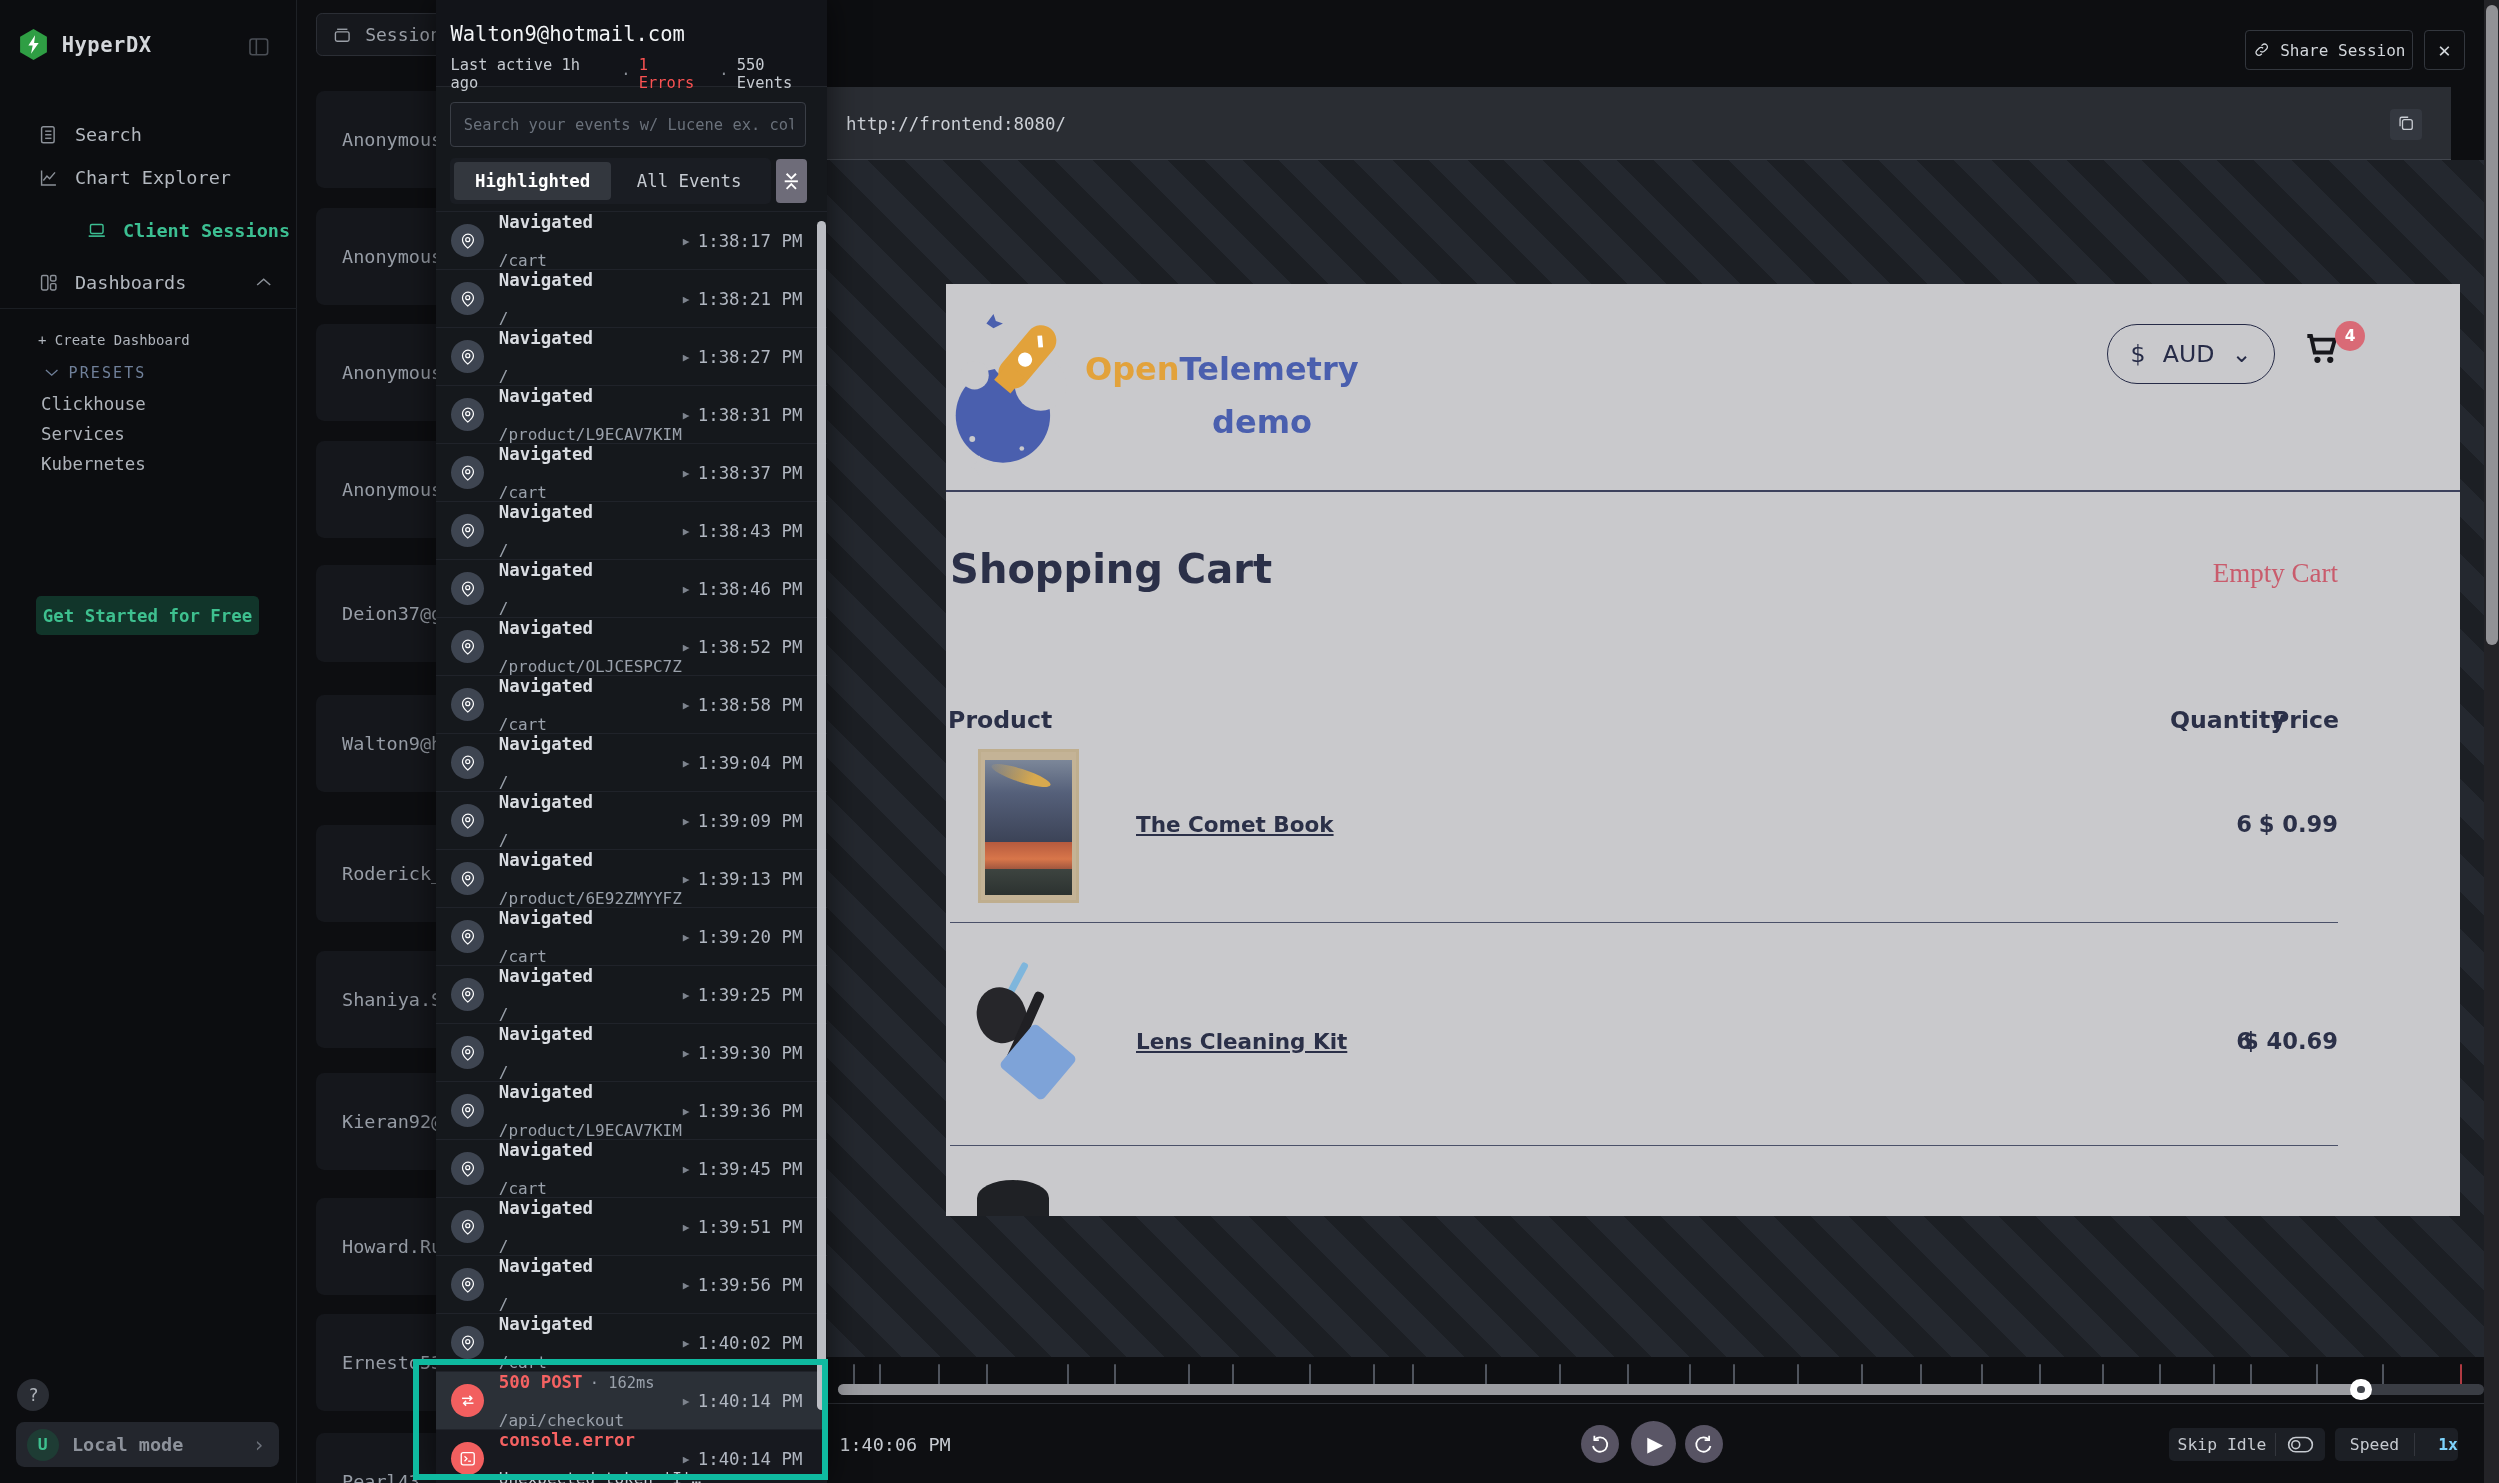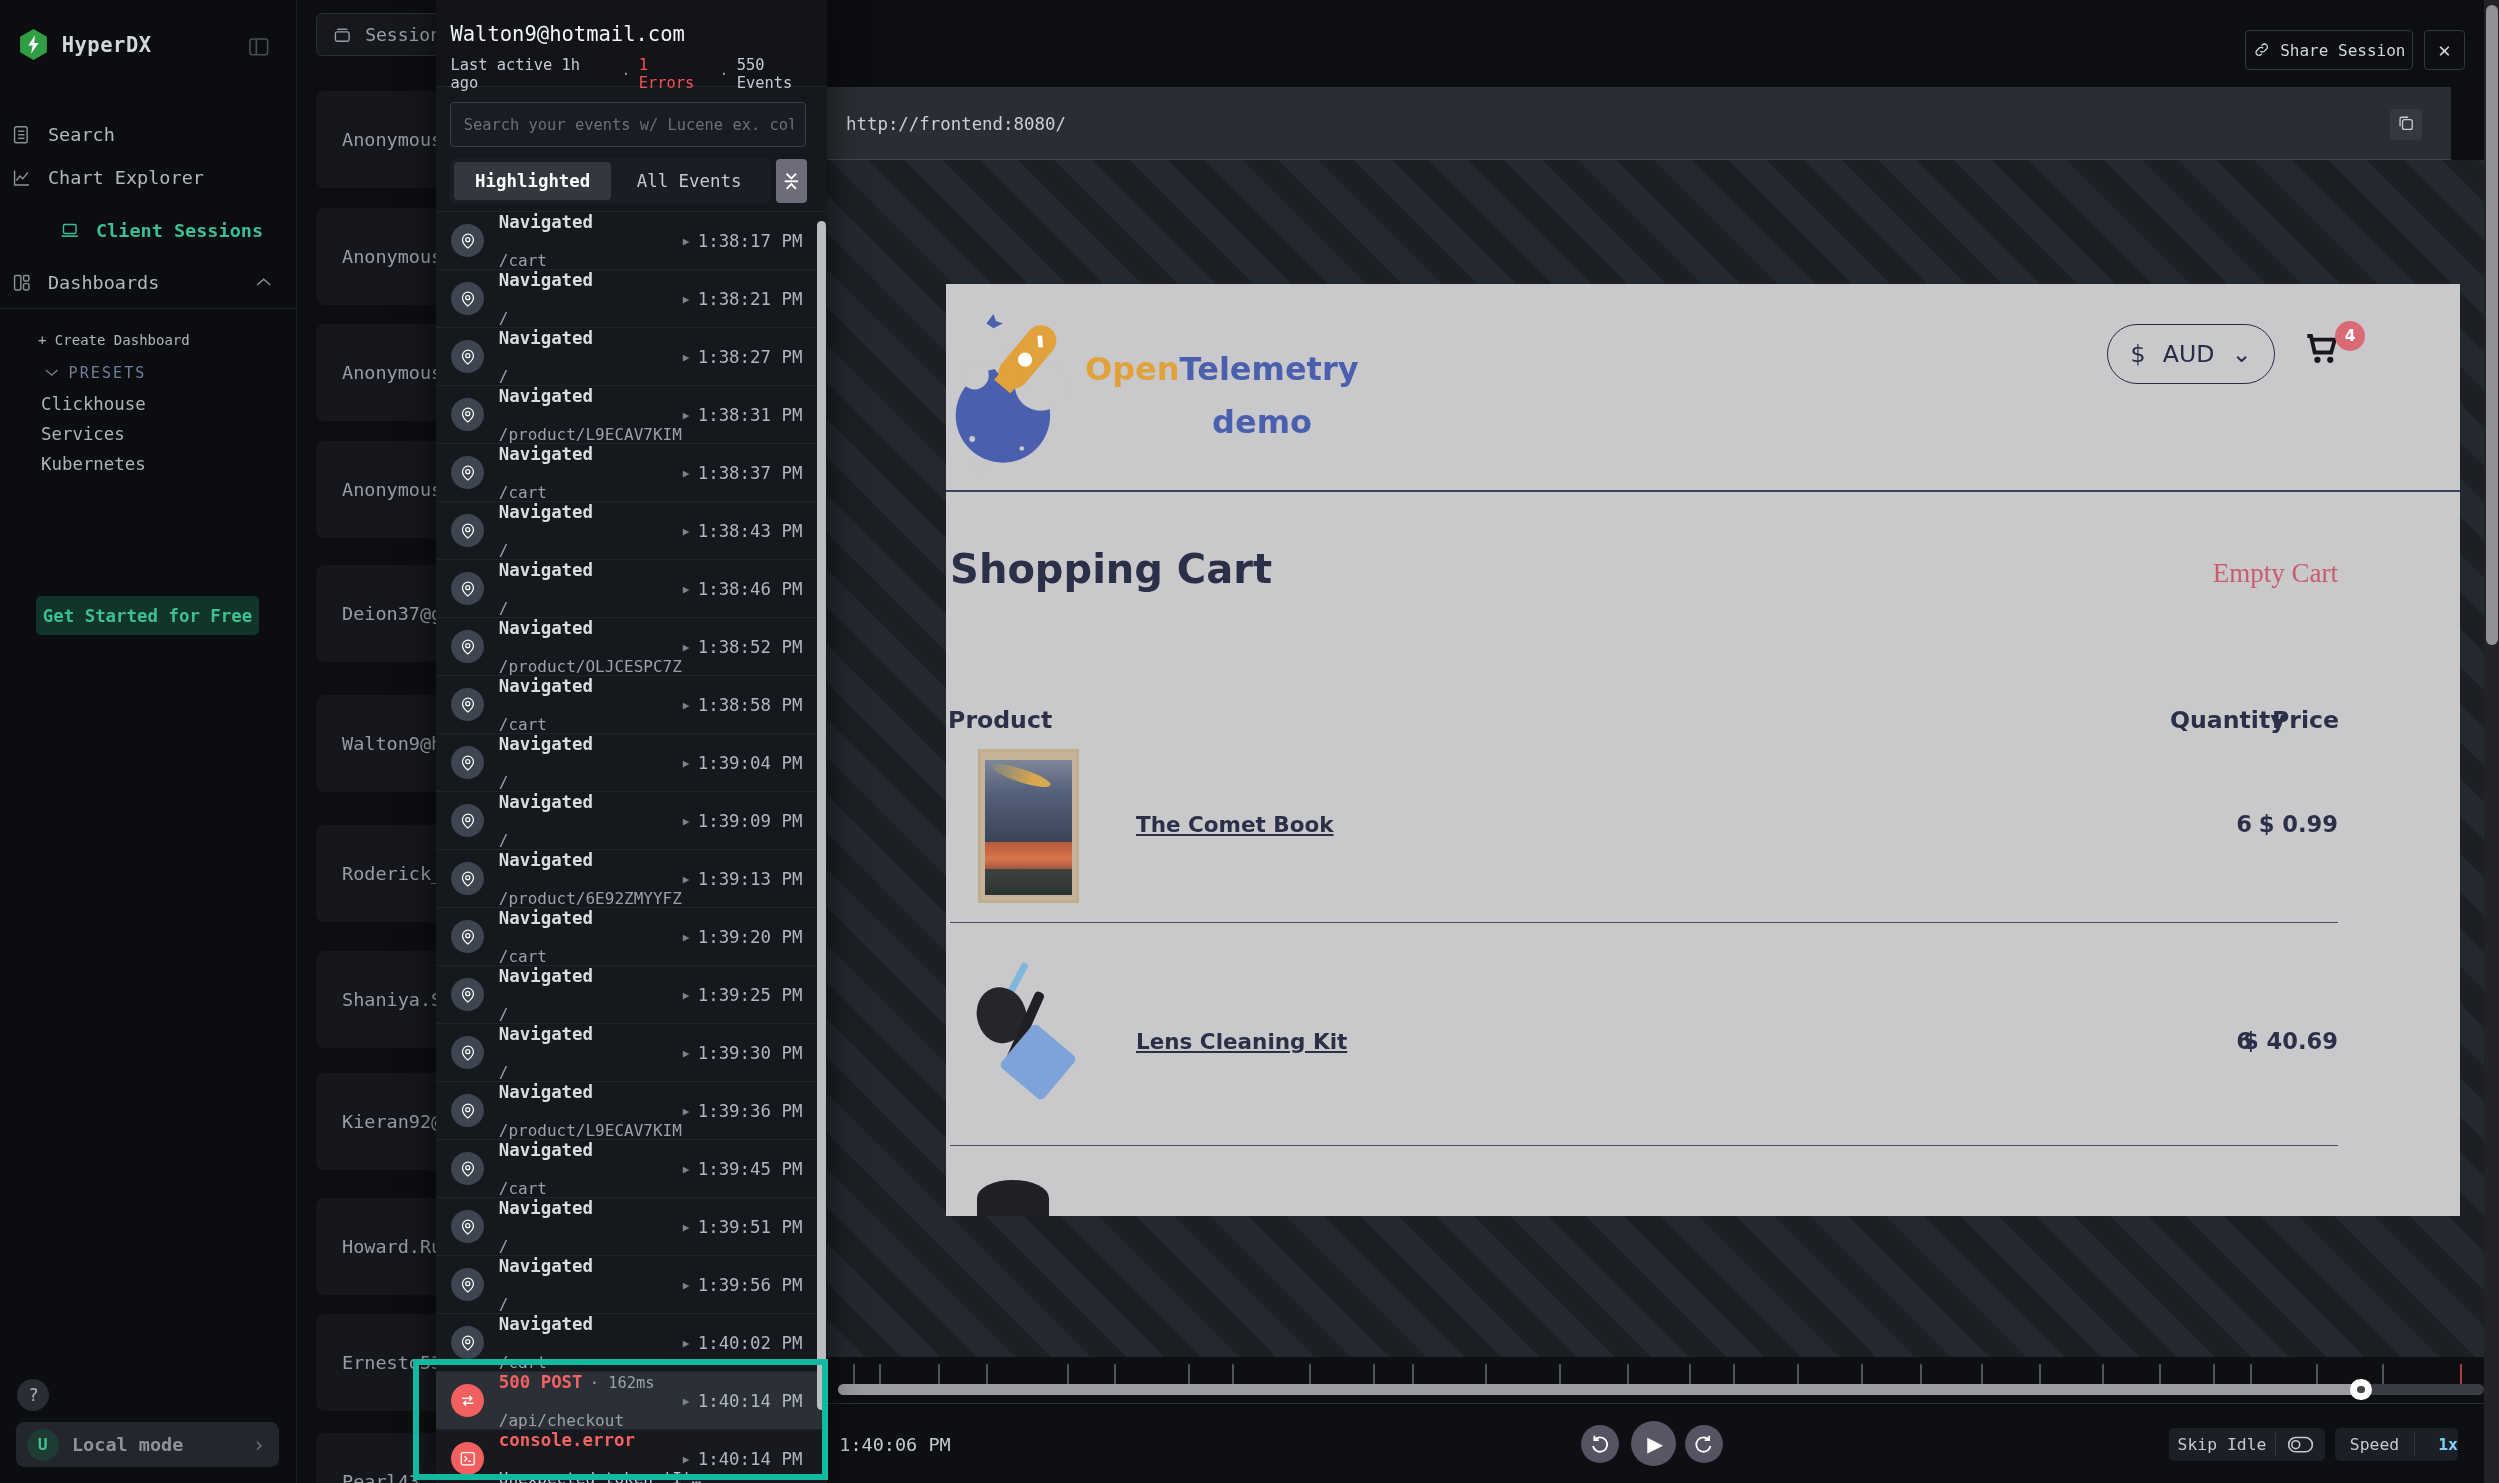--- a/index.html
+++ b/index.html
@@ -10,21 +10,21 @@
   html,body{background:#0d0e11;}
   #root{position:relative;width:2500px;height:1483px;overflow:hidden;background:#0d0e11;font-family:var(--mono);}
   .abs{position:absolute;}
 
   
   .sidebar{left:0;top:0;width:297px;height:1483px;background:#0c0d10;border-right:1px solid #1e2126;z-index:2;}
   .logo-row{position:absolute;left:17.4px;top:28px;display:flex;align-items:center;gap:11.3px;}
   .logo-hex{width:33px;height:33px;}
   .logo-text{font-size:20.5px;font-weight:bold;color:#d3d6da;letter-spacing:0.5px;}
   .collapse-btn{position:absolute;left:247px;top:35px;width:23.6px;height:23.6px;}
-  .nav-item{position:absolute;left:0;width:264px;height:45px;display:flex;align-items:center;gap:15.4px;padding-left:10px;color:#b3b8bf;font-size:18.5px;cursor:pointer;}
+  .nav-item{position:absolute;left:0;width:264px;height:45px;display:flex;align-items:center;gap:15.4px;padding-left:37px;color:#b3b8bf;font-size:18.5px;cursor:pointer;}
   .nav-item .nico{width:22.6px;height:22.6px;flex:0 0 22.6px;display:flex;align-items:center;justify-content:center;}
   .nav-item.active{color:#3cbf92;font-weight:bold;margin-left:48px;}
   .nav-chev{position:absolute;left:255px;top:17.4px;width:17.4px;height:10.3px;}
   .side-divider{position:absolute;left:0;top:308px;width:297px;height:1px;background:#1b1e23;}
   .side-link{position:absolute;left:0;width:297px;height:29px;display:flex;align-items:center;color:#b0b5bd;font-size:14px;padding-left:38px;cursor:pointer;}
   .presets-row{position:absolute;left:0;top:359px;width:297px;height:28px;display:flex;align-items:center;gap:9.2px;padding-left:44px;color:#70809a;font-size:15px;letter-spacing:2.1px;cursor:pointer;}
   .preset-item{height:28px;font-size:17.4px;color:#aeb3ba;padding-left:41px;}
   .cloud-box{position:absolute;left:21.5px;top:523px;width:252px;height:134px;background:#121419;border-radius:9.2px;text-align:center;color:#999fa8;font-size:16.4px;}
   .cloud-box .l1{margin-top:17.4px;}
   .cloud-box .l2{margin-top:7.2px;}

